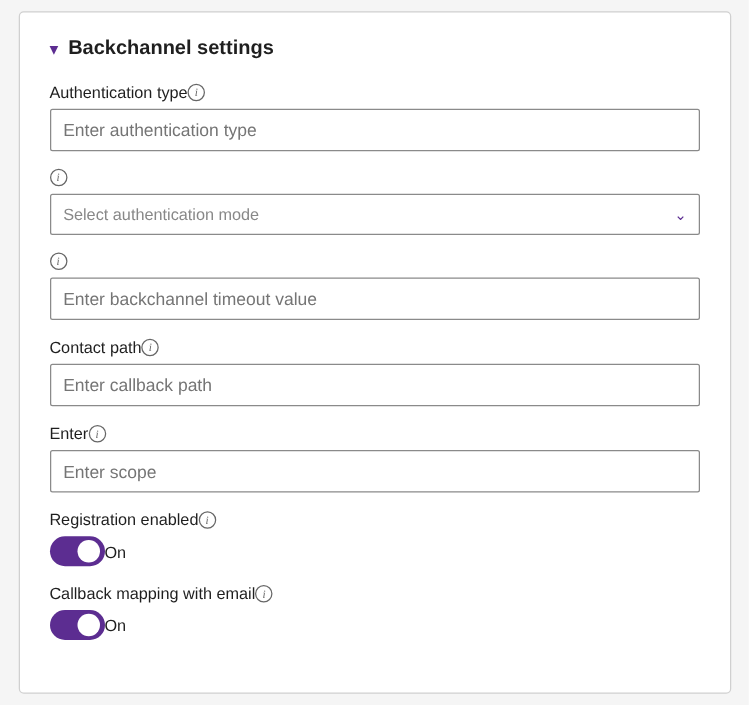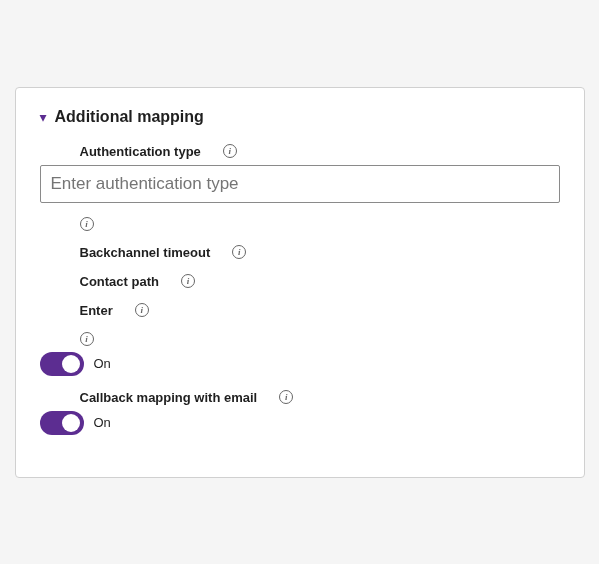--- a/index.html
+++ b/index.html
@@ -44,26 +44,25 @@
       color: #1f1f1f;
     }
 
     .field-group {
       margin-bottom: 14px;
     }
 
     .field-label {
       display: flex;
       align-items: center;
-      gap: 22px;
+      gap: 0;
       font-size: 13px;
-      font-weight: 700;
+      font-weight: 400;
       color: #1f1f1f;
       margin-bottom: 6px;
-      margin-left: 40px;
     }
 
     .info-icon {
       width: 14px;
       height: 14px;
       border: 1.5px solid #666;
       border-radius: 50%;
       display: inline-flex;
       align-items: center;
       justify-content: center;
@@ -73,21 +72,21 @@
       font-family: Georgia, serif;
       cursor: pointer;
       flex-shrink: 0;
     }
 
     .text-input {
       width: 100%;
       border: 1px solid #8a8a8a;
       border-radius: 2px;
       padding: 8px 10px;
-      font-size: 17px;
+      font-size: 14px;
       color: #888;
       outline: none;
       background: #fff;
     }
 
     .select-wrapper {
       position: relative;
       width: 100%;
     }
 
@@ -110,21 +109,20 @@
       top: 50%;
       transform: translateY(-50%);
       color: #5c2d91;
       font-size: 12px;
       pointer-events: none;
     }
 
     .toggle-row {
       display: flex;
       align-items: center;
-      gap: 10px;
       margin-top: 6px;
     }
 
     .toggle {
       position: relative;
       width: 44px;
       height: 24px;
       flex-shrink: 0;
       cursor: pointer;
     }
@@ -160,60 +158,69 @@
       color: #1f1f1f;
     }
   </style>
 </head>
 <body>
 
 <div class="card">
 
   <div class="section-header">
     <span class="chevron-icon">▾</span>
-    <span class="section-title">Additional mapping</span>
+    <span class="section-title">Backchannel settings</span>
   </div>
 
   <div class="field-group">
     <div class="field-label">
       <span>Authentication type</span>
       <span class="info-icon">i</span>
     </div>
     <input type="text" class="text-input" placeholder="Enter authentication type" style="">
   </div>
 
   <div class="field-group">
     <div class="field-label">
       <span class="info-icon">i</span>
     </div>
-  </div>
-
-  <div class="field-group">
-    <div class="field-label">
-      <span>Backchannel timeout</span>
-      <span class="info-icon">i</span>
-    </div>
+    <div class="select-wrapper">
+      <select class="select-input">
+        <option value="">Select authentication mode</option>
+      </select>
+      <span class="select-chevron">⌄</span>
+    </div>
+  </div>
+
+  <div class="field-group">
+    <div class="field-label">
+      <span class="info-icon">i</span>
+    </div>
+    <input type="text" class="text-input" placeholder="Enter backchannel timeout value" style="">
   </div>
 
   <div class="field-group">
     <div class="field-label">
       <span>Contact path</span>
       <span class="info-icon">i</span>
     </div>
+    <input type="text" class="text-input" placeholder="Enter callback path" style="">
   </div>
 
   <div class="field-group">
     <div class="field-label">
       <span>Enter</span>
       <span class="info-icon">i</span>
     </div>
-  </div>
-
-  <div class="field-group">
-    <div class="field-label">
+    <input type="text" class="text-input" placeholder="Enter scope" style="">
+  </div>
+
+  <div class="field-group">
+    <div class="field-label">
+      <span>Registration enabled</span>
       <span class="info-icon">i</span>
     </div>
     <div class="toggle-row">
       <label class="toggle">
         <input type="checkbox" checked="" style="">
         <span class="toggle-slider"></span>
       </label>
       <span class="toggle-label">On</span>
     </div>
   </div>

